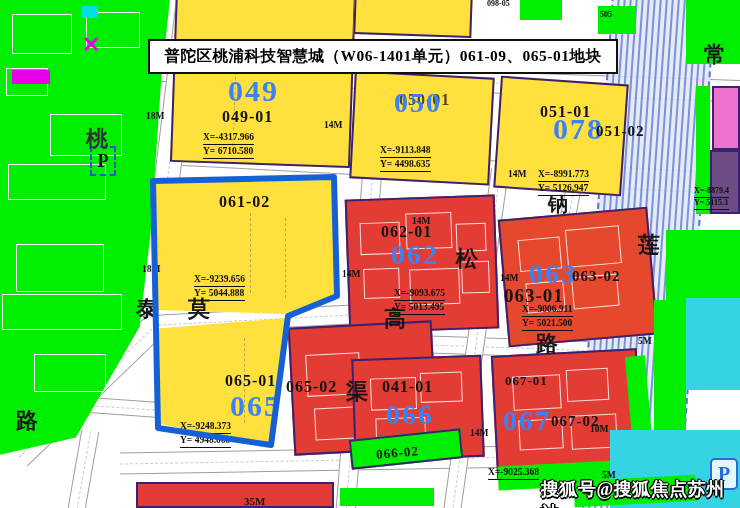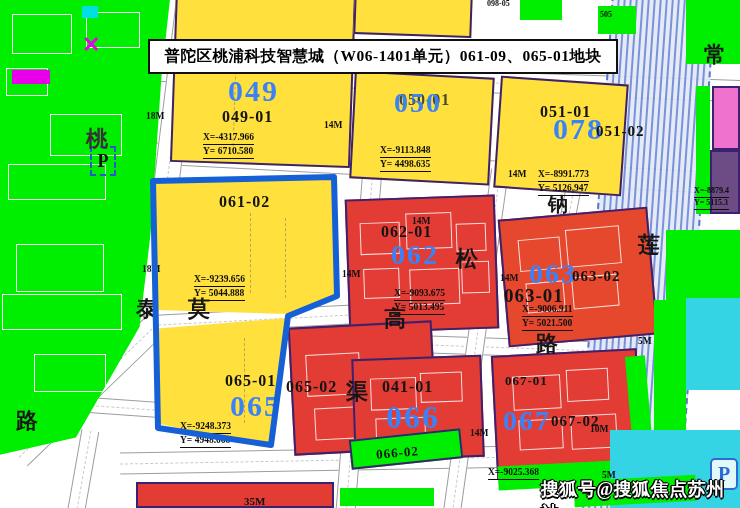--- a/index.html
+++ b/index.html
@@ -192,21 +192,21 @@
   <div class="lbl sub" style="left:189px;top:373px;font-size:16px;margin-left:36px;">065-01</div>
   <div class="lbl code" style="left:230px;top:391px;font-size:30px;">065</div>
   <div class="lbl coord" style="left:180px;top:420px;">
     <span>X=-9248.373</span>
     <span>Y= 4948.068</span>
   </div>
 
   <div class="lbl sub" style="left:286px;top:379px;font-size:16px;">065-02</div>
 
   <div class="lbl sub" style="left:382px;top:379px;font-size:16px;">041-01</div>
-  <div class="lbl code" style="left:386px;top:401px;font-size:32px;">066</div>
+  <div class="lbl code" style="left:386px;top:401px;font-size:28px;">066</div>
   <div class="lbl sub" style="left:376px;top:446px;font-size:13px;transform:rotate(-5deg);">066-02</div>
 
   <div class="lbl sub" style="left:505px;top:374px;font-size:13px;">067-01</div>
   <div class="lbl code" style="left:503px;top:407px;font-size:28px;">067</div>
   <div class="lbl sub" style="left:551px;top:414px;font-size:15px;">067-02</div>
   <div class="lbl coord" style="left:488px;top:466px;">
     <span>X=-9025.368</span>
   </div>
 
   <div class="lbl coord" style="left:694px;top:186px;font-size:8px;">

